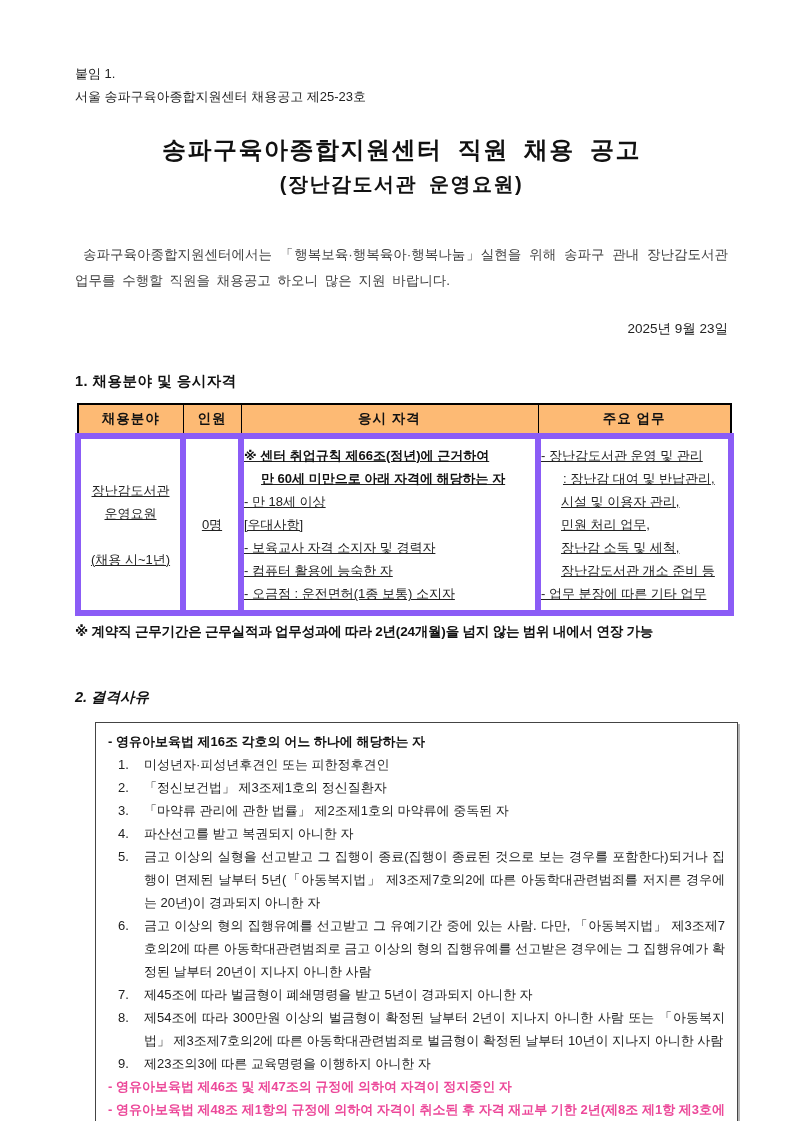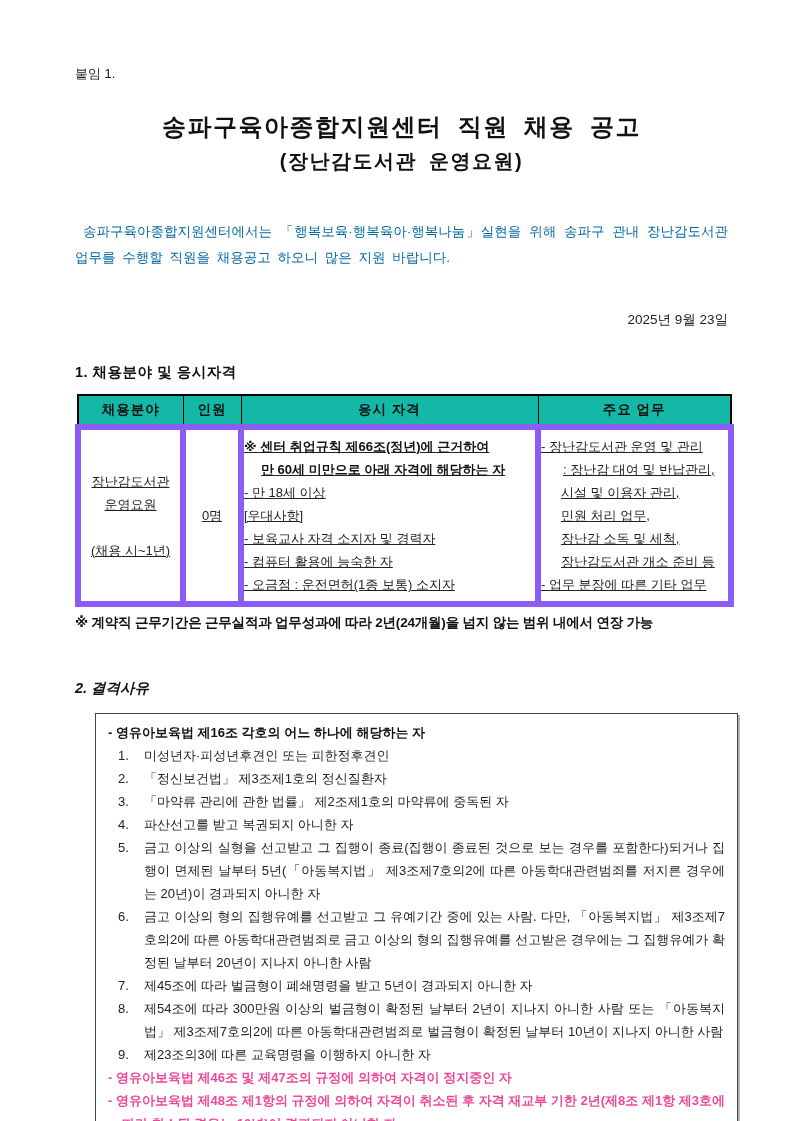--- a/index.html
+++ b/index.html
@@ -23,38 +23,38 @@
     word-spacing: 7px; line-height: 36px; color: #111;
   }
   .title-sub {
     font-size: 20px; font-weight: bold; letter-spacing: 1.5px;
     word-spacing: 5px; line-height: 32px; color: #111;
   }
   .intro {
     margin-top: 42px;
     font-size: 13.5px; line-height: 26px;
     text-align: justify; text-indent: 8px;
-    word-spacing: 3px; color: #0369a1;
+    word-spacing: 3px; color: #404040;
   }
   .date-block {
-    margin-top: 36px; text-align: right;
+    margin-top: 22px; text-align: right;
     font-size: 13.5px; line-height: 26px; color: #222;
   }
   .section-heading {
     font-size: 14.5px; font-weight: bold; color: #111;
     letter-spacing: 0.5px;
   }
   .sec1-heading { margin-top: 30px; }
   .recruit-table {
     margin-top: 12px; width: 653px;
     border-collapse: collapse; border: 2px solid #000;
     table-layout: fixed;
   }
   .recruit-table th {
-    background: #14b8a6;
+    background: #fdba74;
     border: 1px solid #000; border-bottom: 2.5px solid #000;
     font-size: 13.5px; font-weight: bold; letter-spacing: 1px;
     padding: 5px 2px; text-align: center; color: #111;
   }
   .recruit-table td {
     border: 6px solid #8b5cf6;
     font-size: 13px; color: #222;
     vertical-align: middle;
     padding: 5px 0;
     text-decoration: underline;
@@ -89,20 +89,21 @@
     padding-left: 14px; text-indent: -14px; text-align: justify;
   }
 </style>
 </head>
 <body>
 
 <div class="page">
 
   <div class="meta">
     <div>붙임 1.</div>
+    <div>서울 송파구육아종합지원센터 채용공고 제25-23호</div>
   </div>
 
   <div class="title-block">
     <div class="title-main">송파구육아종합지원센터 직원 채용 공고</div>
     <div class="title-sub">(장난감도서관 운영요원)</div>
   </div>
 
   <p class="intro">송파구육아종합지원센터에서는 「행복보육·행복육아·행복나눔」실현을 위해 송파구 관내 장난감도서관 업무를 수행할 직원을 채용공고 하오니 많은 지원 바랍니다.</p>
 
   <div class="date-block">

